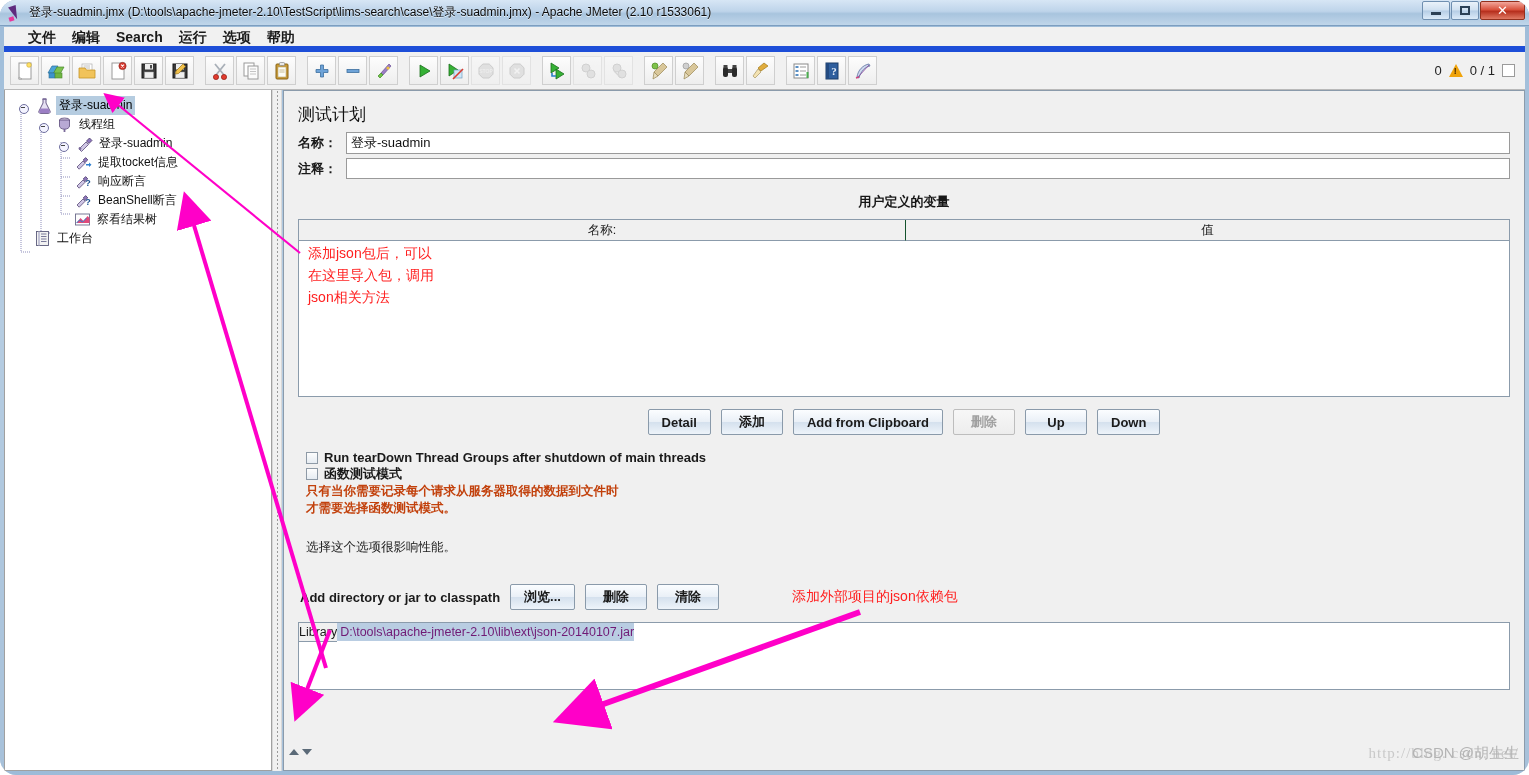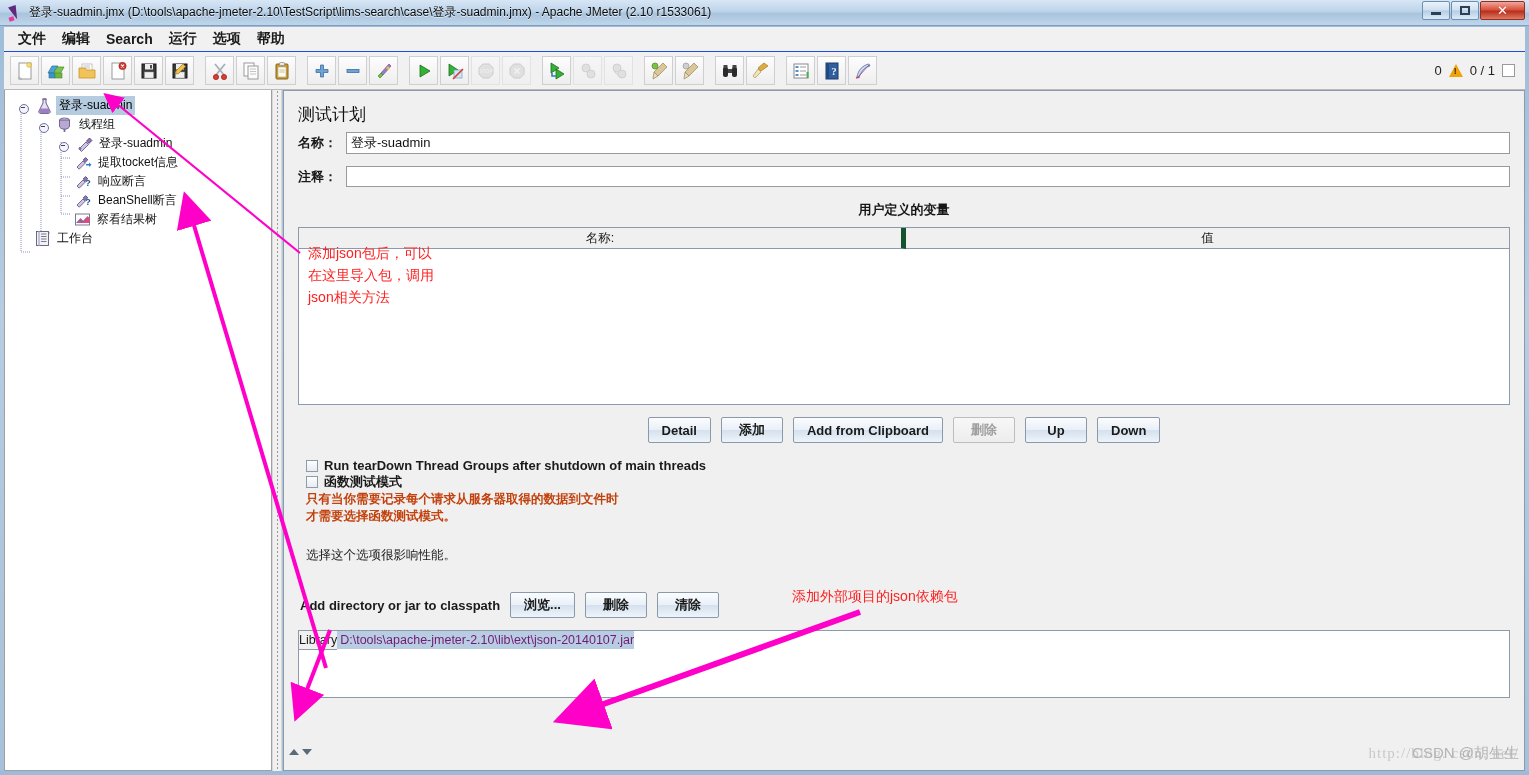--- a/index.html
+++ b/index.html
@@ -7,20 +7,21 @@
     width: 1529px; height: 775px;
     overflow: hidden;
     font-family: "Liberation Sans", "DejaVu Sans", sans-serif;
     background: #ffffff;
   }
   #app {
     position: relative;
     width: 1529px; height: 775px;
     background: #f0f0f0;
     overflow: hidden;
+    border-radius: 16px;
   }
 
   
   .win-frame {
     position: absolute; left: 0; top: 0; width: 1529px; height: 775px;
     border: 4px solid transparent;
     background:
       linear-gradient(to bottom, #9dbbd8 0%, #b6cde2 40%, #a7c1da 100%);
     padding: 0;
   }
@@ -70,22 +71,22 @@
     border-color: #93301d;
     color: #fff; font-weight: bold; font-size: 13px;
   }
   .btn-min-glyph { display:block; width: 10px; height: 3px; background:#2b4055; margin-top:6px;}
   .btn-max-glyph { display:block; width: 10px; height: 9px; border: 2px solid #2b4055;}
 
   
   .menubar {
     position: absolute; left: 4px; top: 27px; width: 1521px; height: 25px;
     background: #f1f1f1;
-    border-bottom: 1px solid #1d4ed8;
-    display: flex; align-items: center; padding-left: 6px;
+    border-bottom: 6px solid #1d4ed8;
+    display: flex; align-items: flex-start; padding-left: 16px;
   }
   .menu-item {
     font-size: 14px; font-weight: bold; color: #1a1a1a;
     padding: 2px 8px; cursor: default; white-space: nowrap;
   }
 
   
   .toolbar {
     position: absolute; left: 4px; top: 52px; width: 1521px; height: 38px;
     background: #f1f1f1;
@@ -176,33 +177,33 @@
   .field-label {
     font-size: 13px; font-weight: bold; color: #1a1a1a;
     width: 48px; display: flex; align-items: center; flex: none;
   }
   .field-input {
     flex: 1; border: 1px solid #9a9a9a; background: #ffffff;
     font-size: 13px; padding: 1px 4px; color: #111;
     display:flex; align-items:center;
     font-family: "Liberation Sans", sans-serif;
   }
-  .field-row.comment { margin-top: 12px; height: 21px; }
+  .field-row.comment { margin-top: 4px; height: 21px; }
 
   .udv-title {
     text-align: center; font-size: 13px; font-weight: bold;
     color: #161616; margin-top: 14px;
   }
   .udv-table {
     margin: 8px 14px 0 14px; border: 1px solid #8b9bab;
     background: #ffffff; height: 178px; display: flex; flex-direction: column;
   }
   .udv-head { display: flex; height: 21px; flex: none; }
   .udv-th {
-    background: #f0f0f0; border-right: 5px solid #14532d;
+    background: #f0f0f0; border-right: 1px solid #14532d;
     border-bottom: 1px solid #8b9bab;
     display:flex; align-items:center; justify-content:center;
     font-size: 12.5px; color:#1a1a1a;
   }
   .udv-th:last-child { border-right: none; }
   .udv-body { flex: 1; background:#fff; }
 
   .btn-row {
     display: flex; justify-content: center; gap: 10px; margin-top: 12px;
   }

